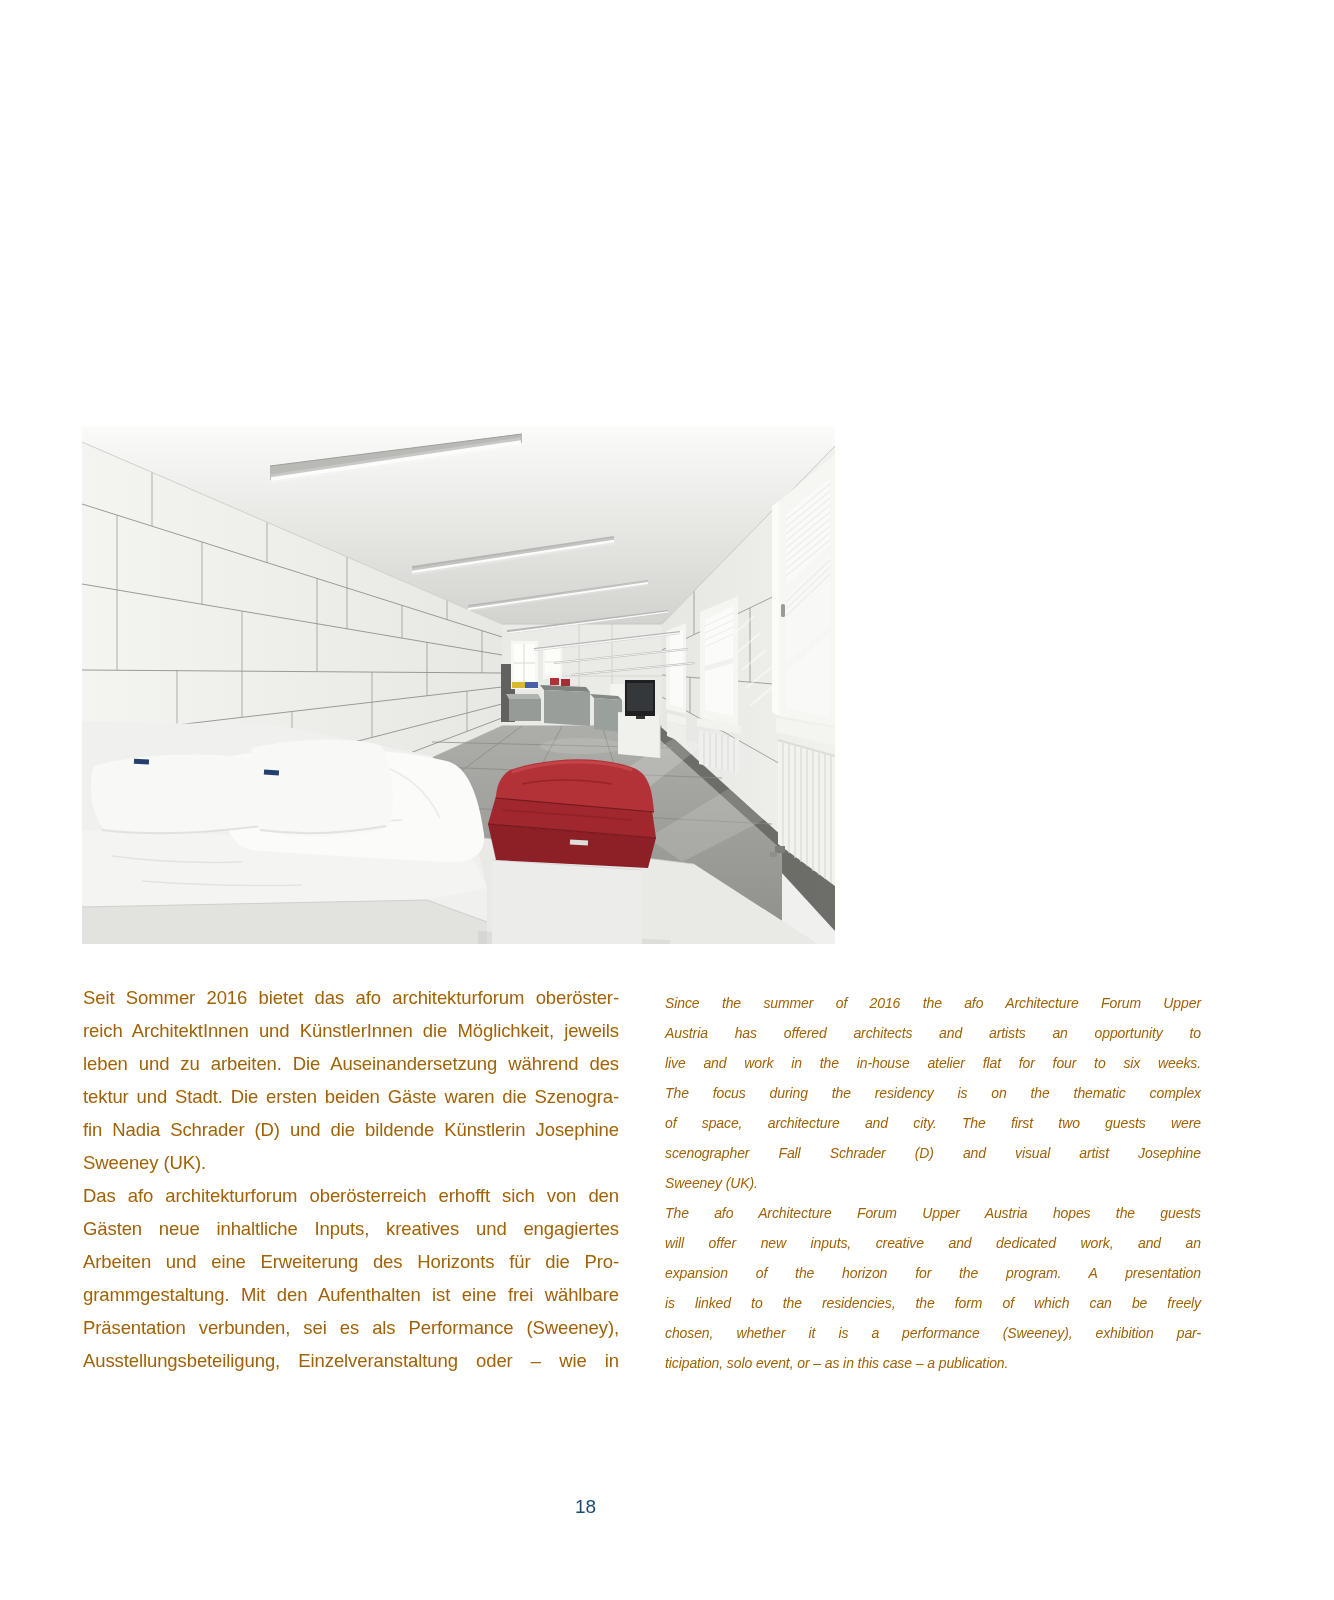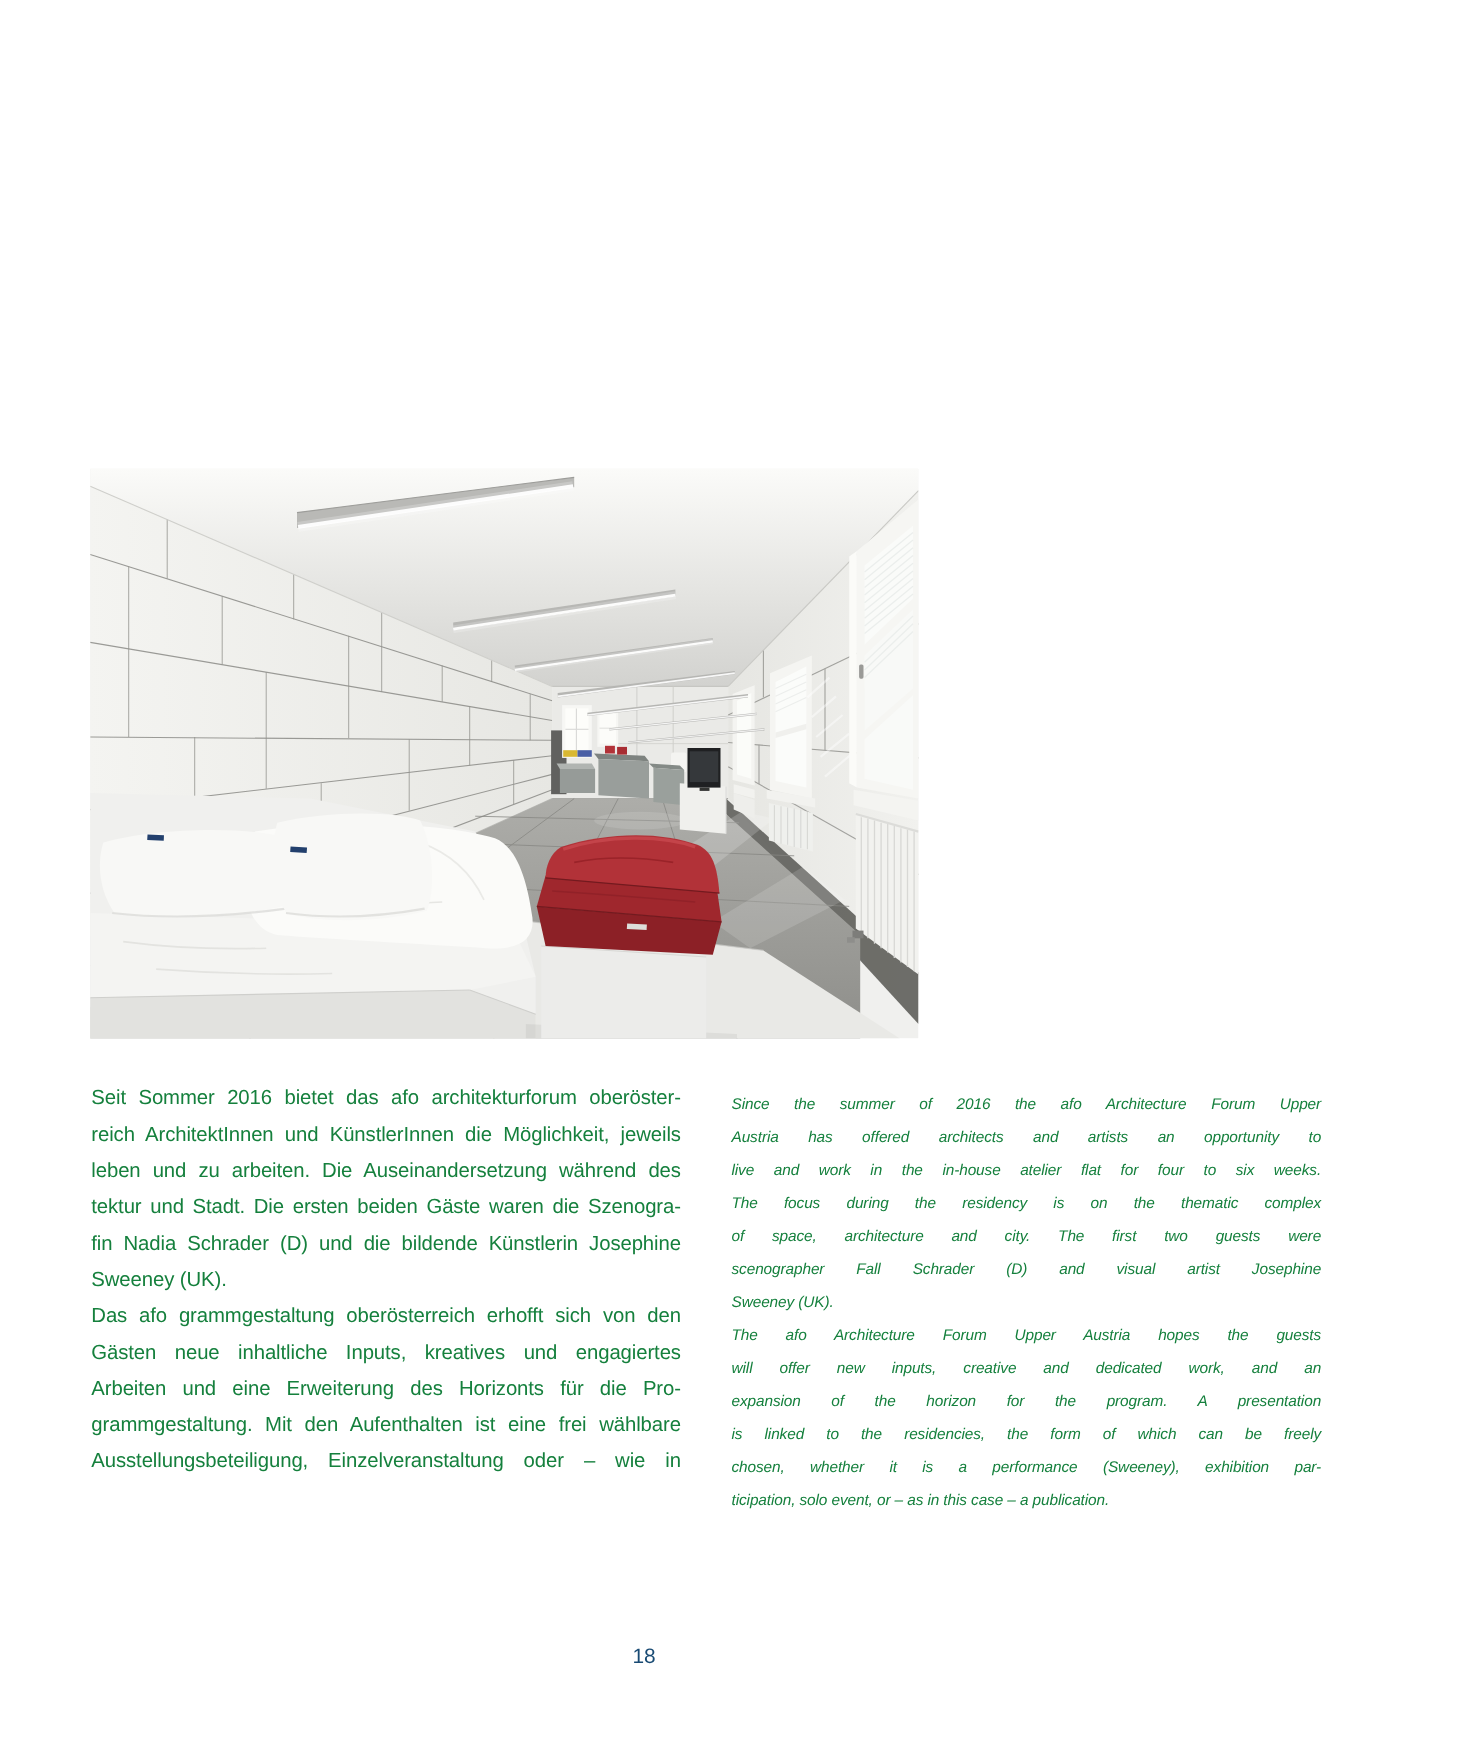--- a/index.html
+++ b/index.html
@@ -2,21 +2,21 @@
 <html><head>
 <meta charset="utf-8">
 <style>
   html,body{margin:0;padding:0;background:#ffffff;}
   .page{
     position:relative;width:1334px;height:1600px;background:#ffffff;
     font-family:"Liberation Sans", sans-serif;overflow:hidden;
   }
   .photo{position:absolute;left:82px;top:426px;width:753px;height:518px;margin:0;}
   .photo svg{display:block;width:100%;height:100%;}
-  .col{position:absolute;width:536px;color:#15803d;}
+  .col{position:absolute;width:536px;color:#a16207;}
   .col-de{left:83px;top:981px;font-size:18.5px;line-height:33px;letter-spacing:-0.1px;}
   .col-en{left:665px;top:988px;font-size:14px;line-height:30px;font-style:italic;letter-spacing:-0.1px;}
   .line{white-space:nowrap;text-align:justify;text-align-last:justify;overflow:visible;}
   .line.last{text-align-last:left;}
   .page-number{
     position:absolute;left:575px;top:1496px;width:60px;text-align:left;
     color:#184a73;font-size:19px;
   }
 </style>
 </head>
@@ -319,24 +319,25 @@
     </svg>
   </figure>
 
   <section class="col col-de">
     <div class="line">Seit Sommer 2016 bietet das afo architekturforum oberöster-</div>
     <div class="line">reich ArchitektInnen und KünstlerInnen die Möglichkeit, jeweils</div>
     <div class="line">leben und zu arbeiten. Die Auseinandersetzung während des</div>
     <div class="line">tektur und Stadt. Die ersten beiden Gäste waren die Szenogra-</div>
     <div class="line">fin Nadia Schrader (D) und die bildende Künstlerin Josephine</div>
     <div class="line last">Sweeney (UK).</div>
-    <div class="line">Das afo grammgestaltung oberösterreich erhofft sich von den</div>
+    <div class="line">Das afo architekturforum oberösterreich erhofft sich von den</div>
     <div class="line">Gästen neue inhaltliche Inputs, kreatives und engagiertes</div>
     <div class="line">Arbeiten und eine Erweiterung des Horizonts für die Pro-</div>
     <div class="line">grammgestaltung. Mit den Aufenthalten ist eine frei wählbare</div>
+    <div class="line">Präsentation verbunden, sei es als Performance (Sweeney),</div>
     <div class="line">Ausstellungsbeteiligung, Einzelveranstaltung oder – wie in</div>
   </section>
 
   <section class="col col-en">
     <div class="line">Since the summer of 2016 the afo Architecture Forum Upper</div>
     <div class="line">Austria has offered architects and artists an opportunity to</div>
     <div class="line">live and work in the in-house atelier flat for four to six weeks.</div>
     <div class="line">The focus during the residency is on the thematic complex</div>
     <div class="line">of space, architecture and city. The first two guests were</div>
     <div class="line">scenographer Fall Schrader (D) and visual artist Josephine</div>

